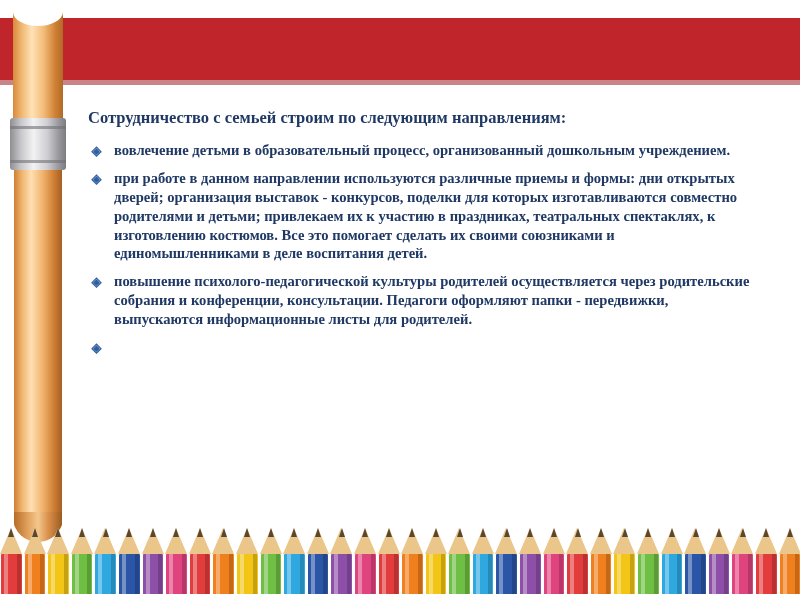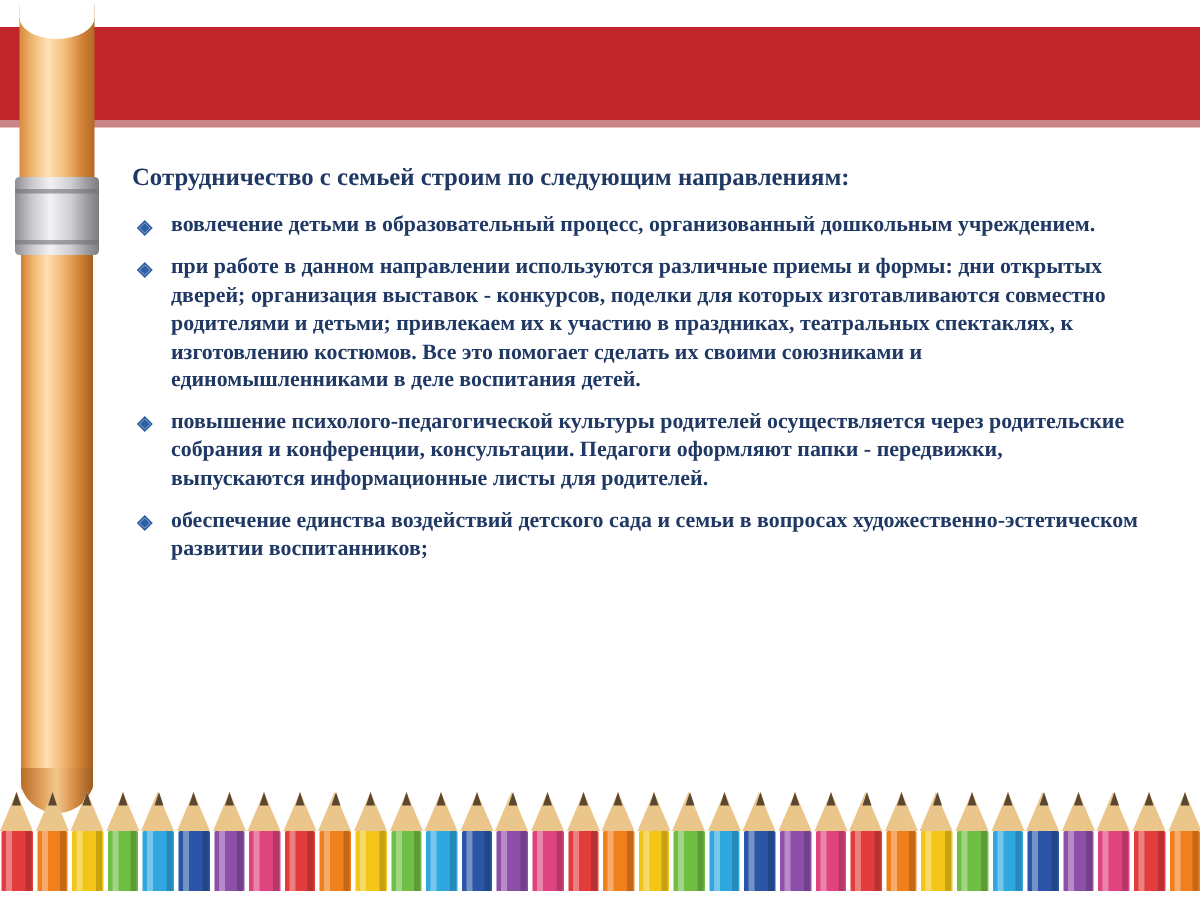--- a/index.html
+++ b/index.html
@@ -242,21 +242,20 @@
       <li>
         <span class="marker">◈</span>
         <span>при работе в данном направлении используются различные приемы и формы: дни открытых дверей; организация выставок - конкурсов, поделки для которых изготавливаются совместно родителями и детьми; привлекаем их к участию в праздниках, театральных спектаклях, к изготовлению костюмов. Все это помогает сделать их своими союзниками и единомышленниками в деле воспитания детей.</span>
       </li>
       <li>
         <span class="marker">◈</span>
         <span>повышение психолого-педагогической культуры родителей осуществляется через родительские собрания и конференции, консультации. Педагоги оформляют папки - передвижки, выпускаются информационные листы для родителей.</span>
       </li>
       <li>
         <span class="marker">◈</span>
-        <span>обеспечение единства воздействий детского сада и семьи в вопросах художественно-эстетическом развитии воспитанников;</span>
       </li>
     </ul>
   </div>
 
   <div class="pencils" id="pencils">
       <div class="pencil">
         <div class="tipwood"></div>
         <div class="lead"></div>
         <div class="body" style="background:#E23C3C"></div>
         <div class="gloss"></div>

